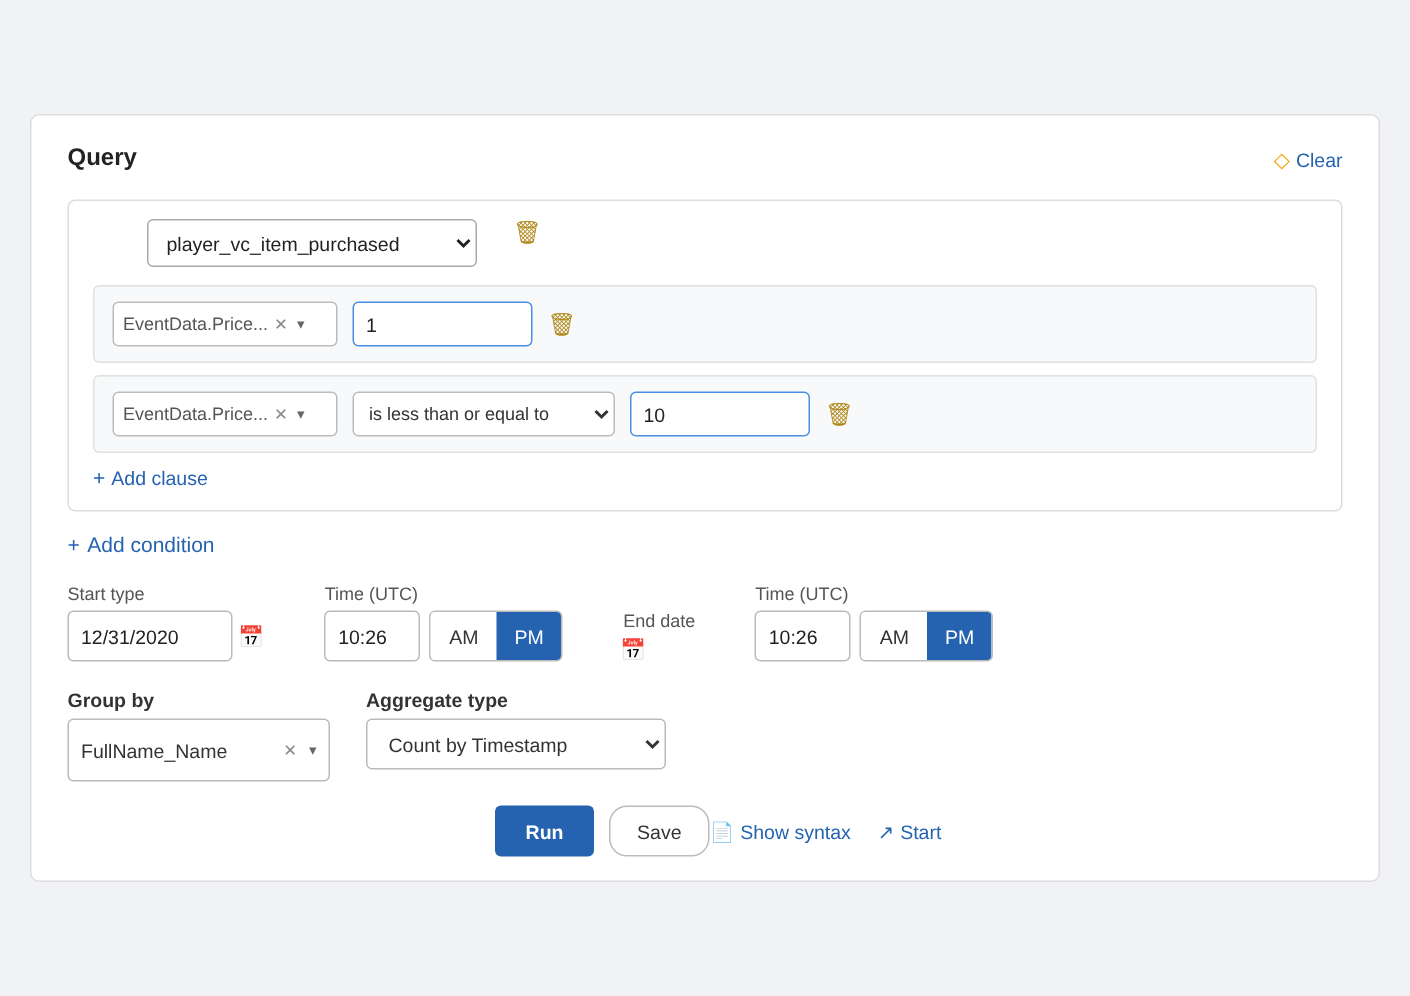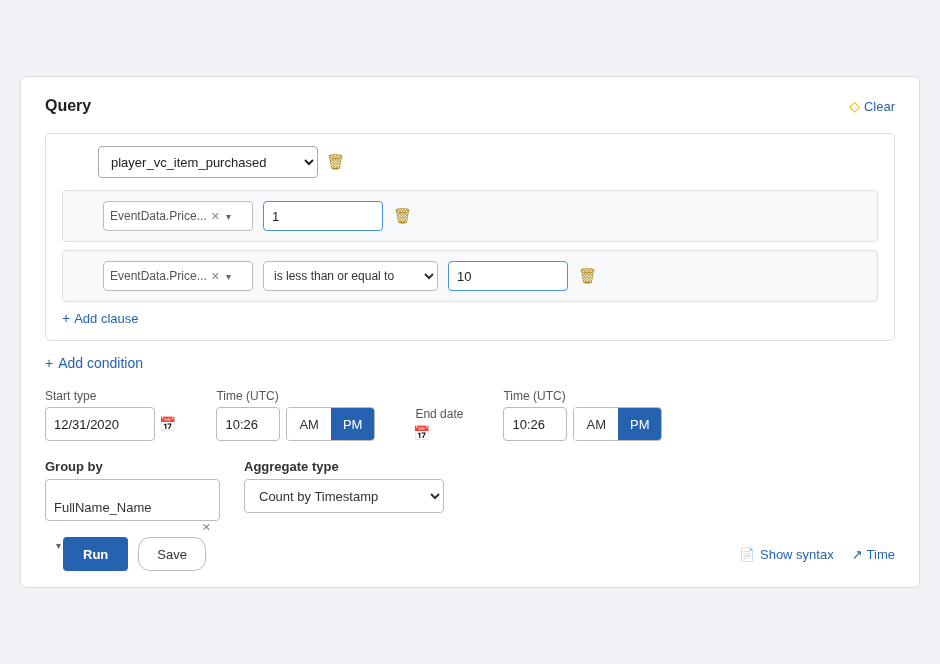--- a/index.html
+++ b/index.html
@@ -50,22 +50,21 @@
     
     .condition-block {
       border: 1px solid #ddd;
       border-radius: 5px;
       padding: 12px 16px 14px 16px;
       margin-bottom: 14px;
       background: #fff;
     }
     .event-select-wrapper {
       display: flex;
-      align-items: center;
-      gap: 8px;
+      gap: 24px;
       margin-bottom: 12px;
       padding-left: 36px;
     }
     select.event-select {
       border: 1px solid #aaa;
       border-radius: 4px;
       padding: 5px 28px 5px 8px;
       font-size: 13px;
       color: #222;
       background: #fff;
@@ -95,21 +94,20 @@
       align-items: center;
       border: 1px solid #bbb;
       border-radius: 4px;
       background: #fff;
       padding: 2px 6px;
       min-width: 150px;
       height: 30px;
       font-size: 12px;
       color: #555;
       gap: 4px;
-      margin-left: 28px;
     }
     .tag-x {
       color: #888;
       cursor: pointer;
       font-size: 11px;
     }
     .tag-chevron {
       color: #666;
       font-size: 10px;
       margin-left: 2px;
@@ -248,30 +246,30 @@
       flex-direction: column;
       gap: 5px;
     }
     .section-label {
       font-size: 13px;
       color: #333;
       font-weight: 700;
     }
     .group-tag-box {
       display: flex;
+      align-items: center;
       border: 1px solid #bbb;
       border-radius: 4px;
       background: #fff;
       padding: 20px 8px;
       min-width: 175px;
       height: 34px;
       font-size: 13px;
       color: #333;
       gap: 6px;
-      flex-direction: column;
     }
     .agg-section {
       display: flex;
       flex-direction: column;
       gap: 5px;
     }
     select.agg-select {
       border: 1px solid #bbb;
       border-radius: 4px;
       padding: 5px 10px;
@@ -279,21 +277,21 @@
       color: #333;
       background: #fff;
       min-width: 200px;
       height: 34px;
       appearance: auto;
     }
 
     
     .footer {
       display: flex;
-      justify-content: space-between;
+      justify-content: center;
       align-items: center;
       padding-left: 18px;
     }
     .footer-left {
       display: flex;
       gap: 10px;
       align-items: center;
     }
     .run-btn {
       background: #2563b0;
@@ -457,17 +455,17 @@
       <button class="run-btn">Run</button>
       <button class="save-btn">Save</button>
     </div>
     <div class="footer-right">
       <button class="footer-link">
         <span class="footer-link-icon">📄</span>
         <span>Show syntax</span>
       </button>
       <button class="footer-link">
         <span class="footer-link-icon">↗</span>
-        <span>Time</span>
+        <span>Start</span>
       </button>
     </div>
   </div>
 </div>
 
 </body></html>

